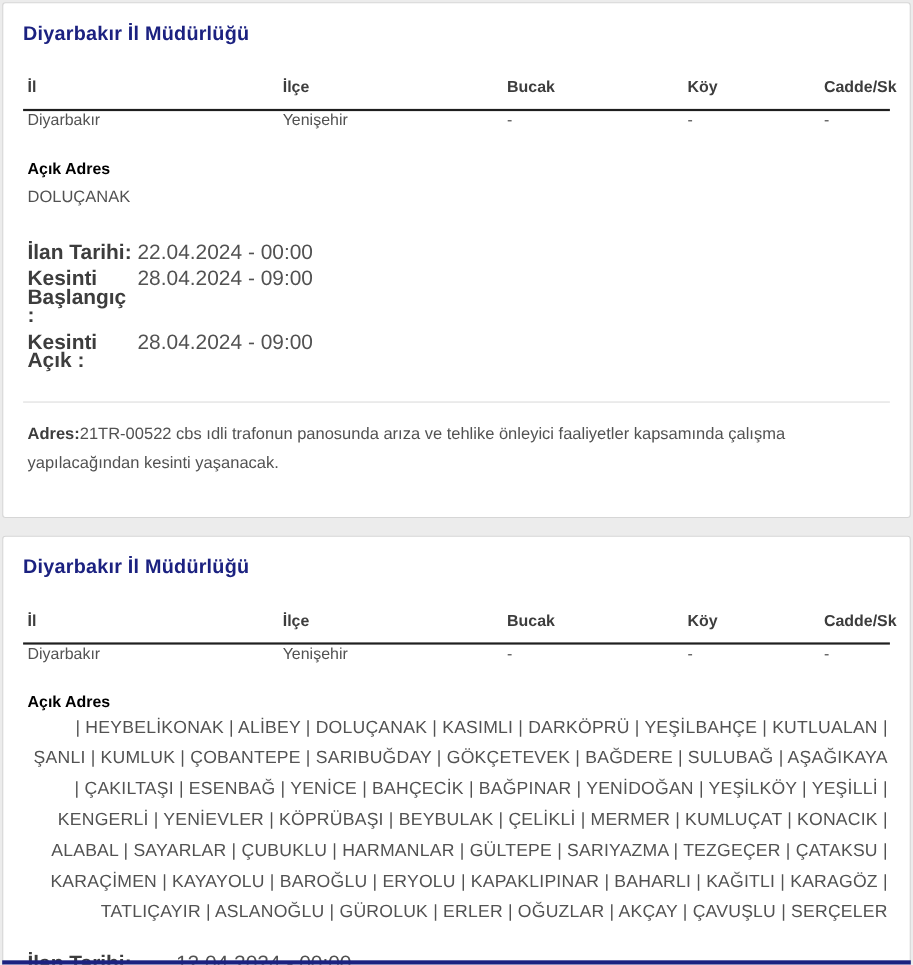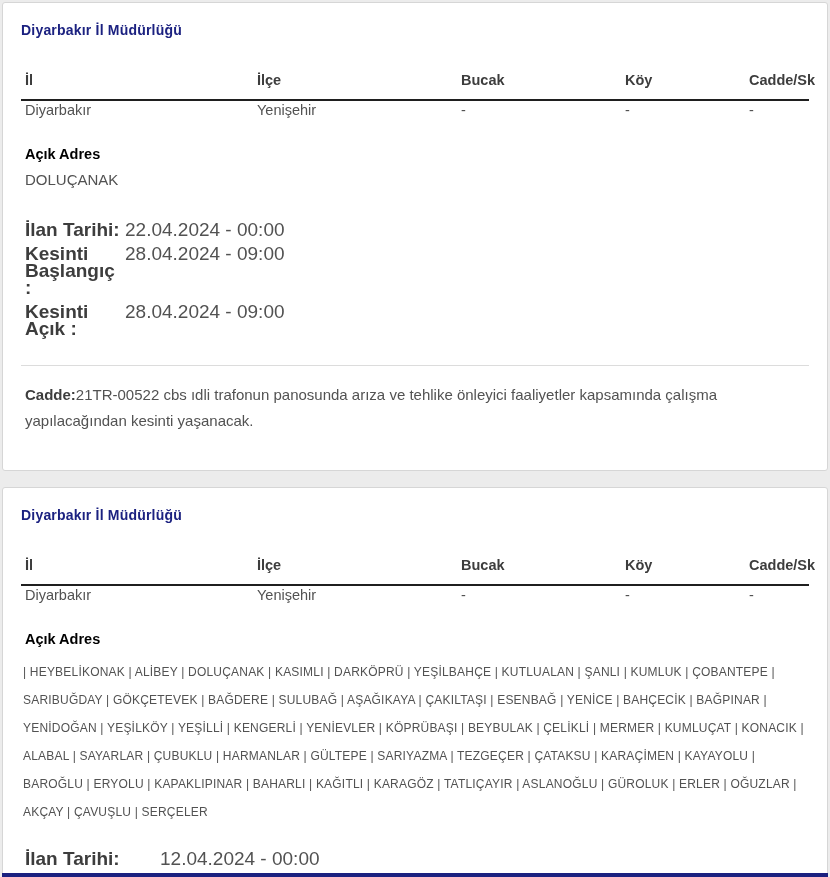--- a/index.html
+++ b/index.html
@@ -14,21 +14,21 @@
   .card {
     background: #ffffff;
     border: 1px solid #d6d6d6;
     border-radius: 3px;
     margin: 2px 2px 0 2px;
     padding: 10px 18px 36px 18px;
   }
   .card + .card { margin-top: 16px; }
   .card-title {
     margin: 6px 0 0 0;
-    font-size: 14px;
+    font-size: 18px;
     line-height: 22px;
     font-weight: bold;
     color: #1b2180;
     letter-spacing: 0.2px;
   }
   .loc-table { margin-top: 30px; font-size: 14.5px; }
   .loc-head, .loc-row {
     display: grid;
     grid-template-columns: 203px 175px 135px 95px auto;
     padding: 0 4px;
@@ -41,25 +41,26 @@
     margin-top: 26px;
     font-size: 14.5px; font-weight: bold; color: #000000; line-height: 18px;
     padding: 0 4px;
   }
   .addr-value {
     margin-top: 8px;
     font-size: 15px; color: #525252; line-height: 18px;
     padding: 0 4px;
   }
   .card-2 .addr-value {
-    margin-top: 10px;
-    font-size: 12px;
+    margin-top: 0;
+    font-size: 16px;
     line-height: 28px;
     letter-spacing: 0.2px;
     padding: 0 2px;
+    text-align: right;
   }
   .info-block { margin-top: 32px; padding: 0 4px; }
   .card-2 .info-block { margin-top: 24px; }
   .info-row {
     display: grid;
     grid-template-columns: 100px auto;
     margin-top: 7px;
     font-size: 19px;
     line-height: 17px;
   }
@@ -121,21 +122,21 @@
       <span class="info-label">Kesinti Başlangıç :</span>
       <span class="info-value">28.04.2024 - 09:00</span>
     </div>
     <div class="info-row">
       <span class="info-label">Kesinti Açık :</span>
       <span class="info-value">28.04.2024 - 09:00</span>
     </div>
   </div>
 
   <hr class="note-divider">
-  <p class="note"><b>Cadde:</b><span>21TR-00522 cbs ıdli trafonun panosunda arıza ve tehlike önleyici faaliyetler kapsamında çalışma yapılacağından kesinti yaşanacak.</span></p>
+  <p class="note"><b>Adres:</b><span>21TR-00522 cbs ıdli trafonun panosunda arıza ve tehlike önleyici faaliyetler kapsamında çalışma yapılacağından kesinti yaşanacak.</span></p>
 </section>
 
 <section class="card card-2">
   <h2 class="card-title">Diyarbakır İl Müdürlüğü</h2>
 
   <div class="loc-table">
     <div class="loc-head">
       <span>İl</span>
       <span>İlçe</span>
       <span>Bucak</span>

